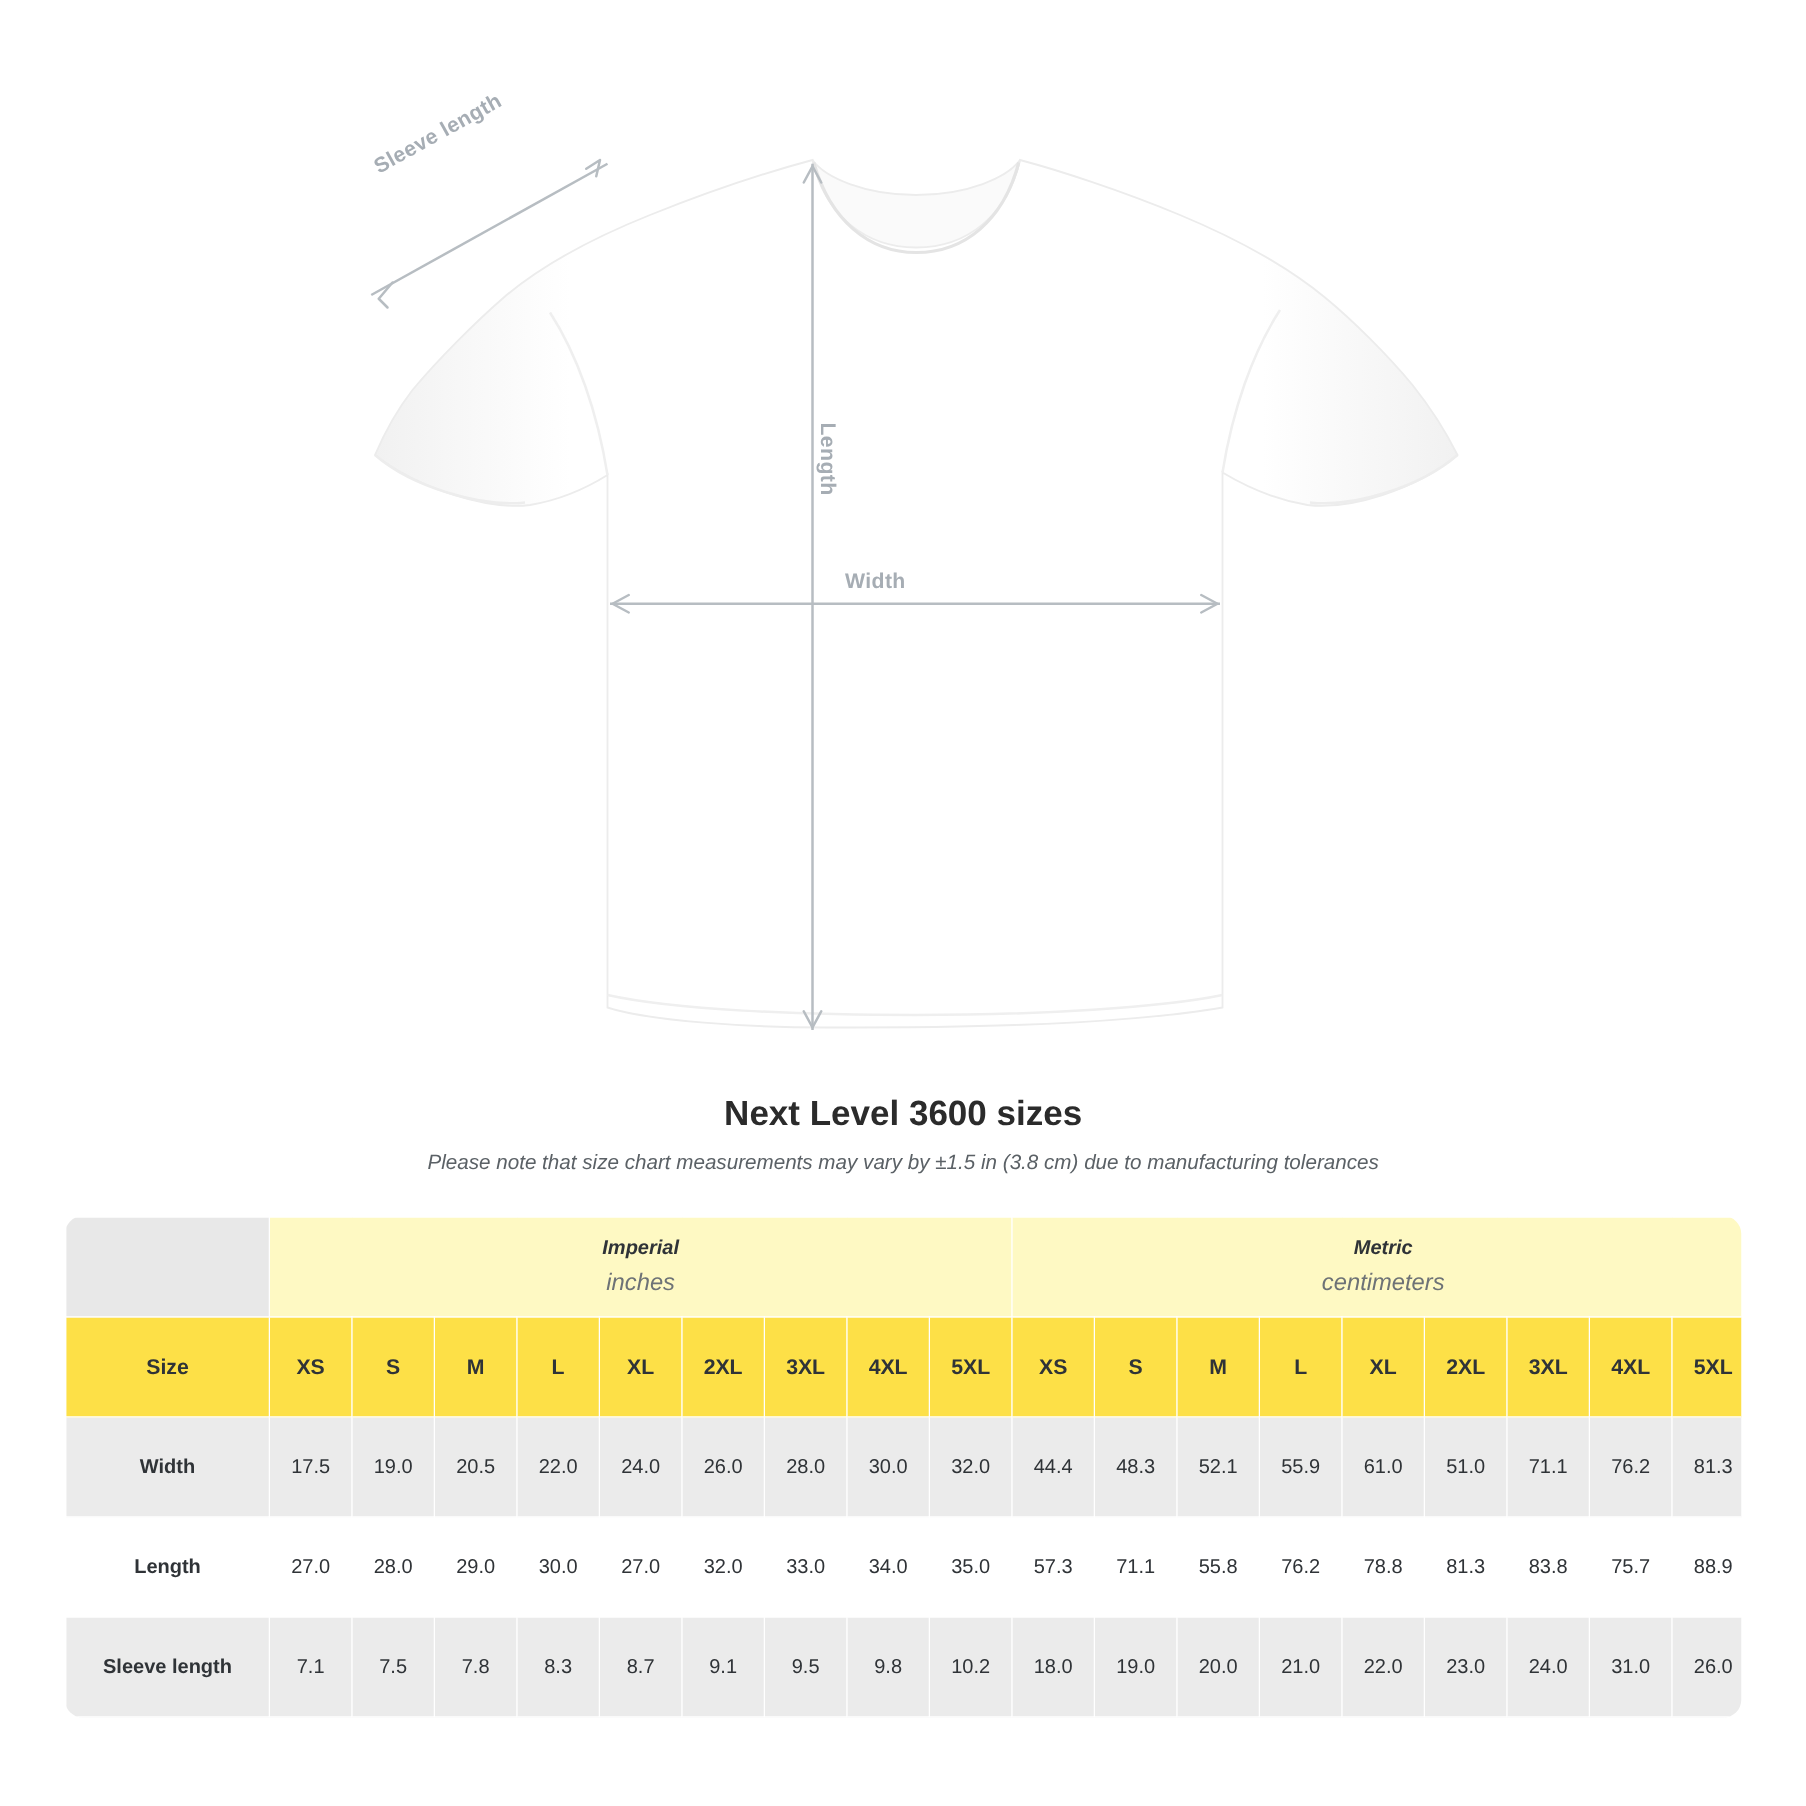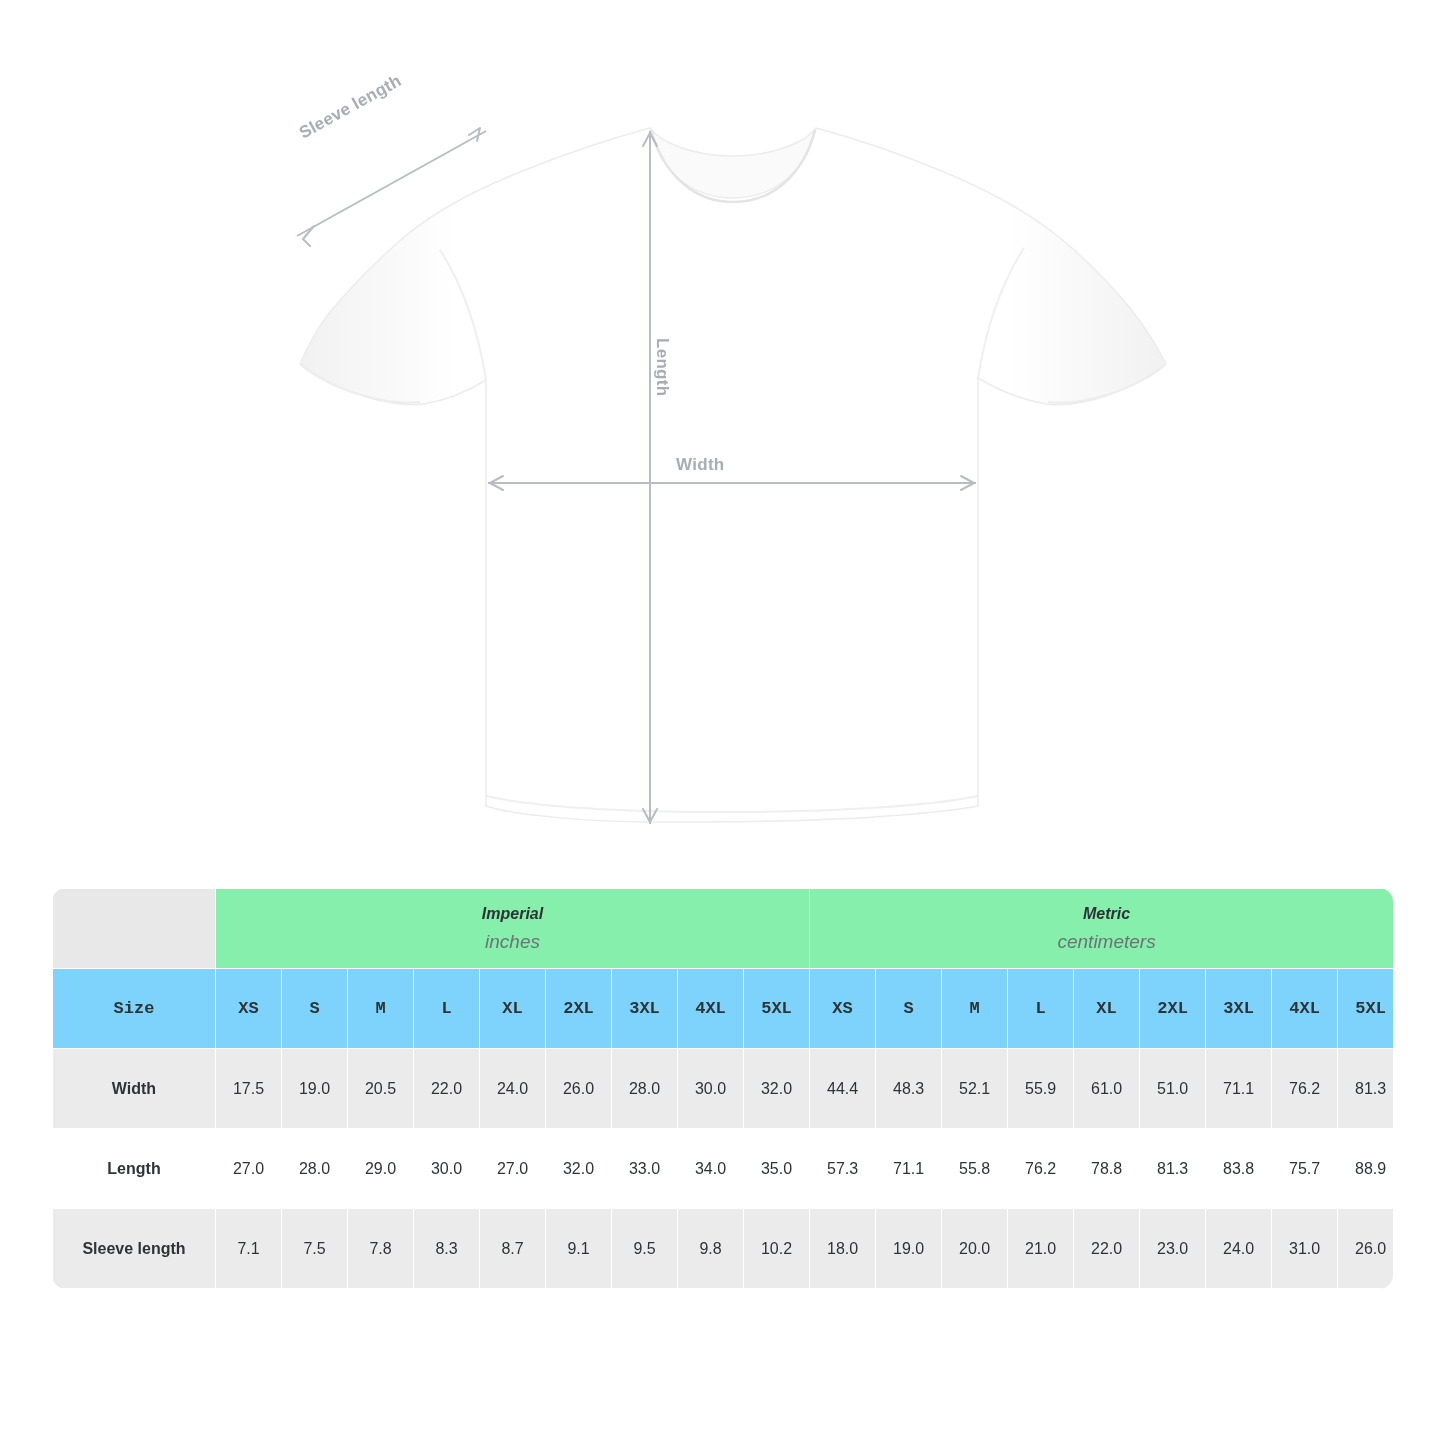--- a/index.html
+++ b/index.html
@@ -86,44 +86,43 @@
   table.size-table td,
   table.size-table th {
     border: 1px solid #ffffff;
     text-align: center;
     font-size: 16px;
     color: #2f3337;
     padding: 0;
     height: 79px;
   }
   .unitgroup {
-    background: #86efac;
+    background: #fef9c3;
     height: 117px;
     font-weight: bold;
     font-style: italic;
     color: #5f6569;
     font-size: 23px;
   }
   .unitgroup .sub {
     display: block;
     font-size: 19px;
     font-weight: normal;
     font-style: italic;
     color: #6d7276;
     margin-top: 8px;
   }
   .corner {
     background: #e8e8e8;
   }
   tr.row-head td {
-    background: #7dd3fc;
+    background: #fde047;
     font-weight: bold;
     font-size: 17px;
     color: #2f3337;
-    font-family: Liberation Mono, monospace;
   }
   tr.row-head td.rowlabel {
     font-weight: bold;
   }
   tr.shade td {
     background: #ebebeb;
   }
   tr.plain td {
     background: #ffffff;
   }
@@ -200,20 +199,24 @@
         <path d="M490 483 L 503 476 M490 483 L 503 490" stroke-linecap="round"></path>
         <path d="M974 483 L 961 476 M974 483 L 961 490" stroke-linecap="round"></path>
       </g>
     </svg>
 
     <div class="dim-label label-sleeve">Sleeve length</div>
     <div class="dim-label label-length">Length</div>
     <div class="dim-label label-width">Width</div>
   </div>
 
+  <div class="title-block">
+    <h1 class="chart-title">Next Level 3600 sizes</h1>
+    <p class="chart-note">Please note that size chart measurements may vary by ±1.5 in (3.8 cm) due to manufacturing tolerances</p>
+  </div>
 
   <div class="table-wrap">
     <table class="size-table">
       <colgroup>
         <col class="first-col">
         <col class="data-col">
           <col class="data-col">
           <col class="data-col">
           <col class="data-col">
           <col class="data-col">

